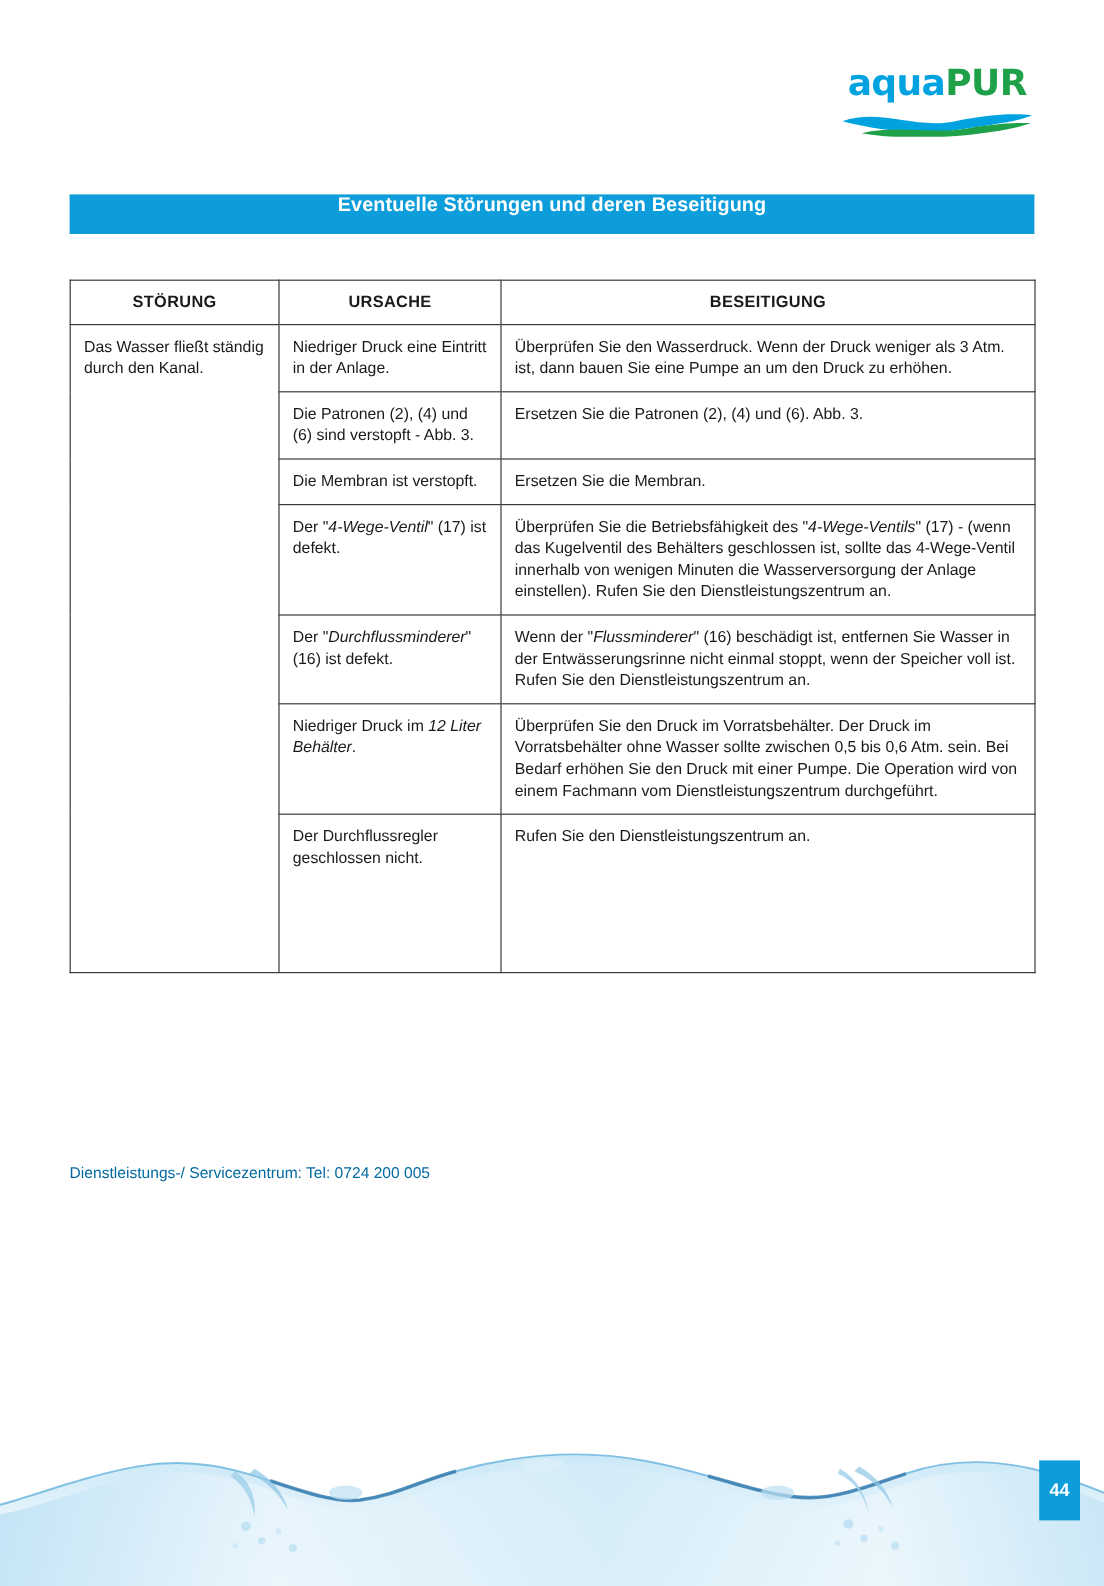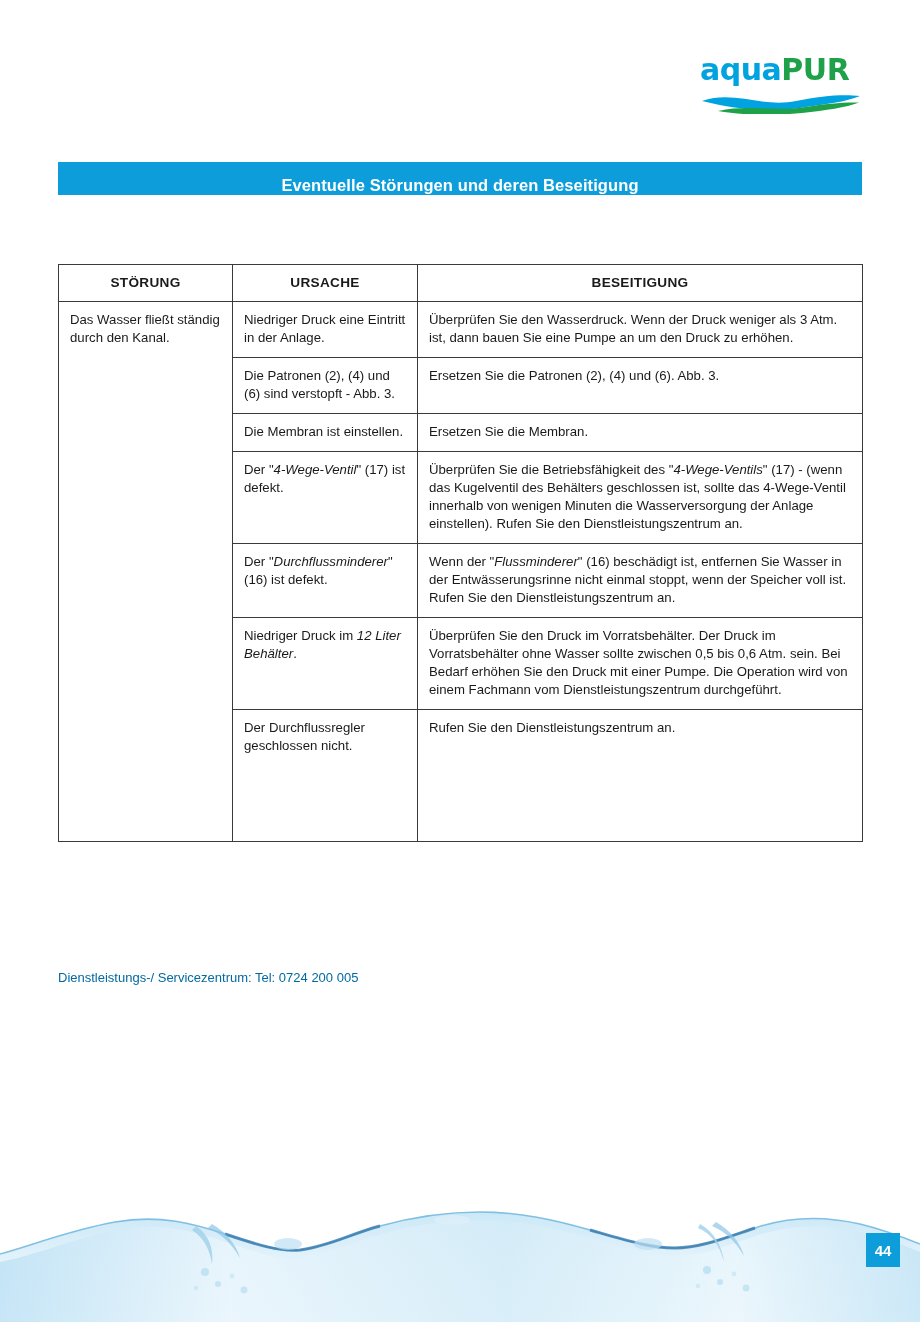--- a/index.html
+++ b/index.html
@@ -17,20 +17,21 @@
     overflow: hidden;
   }
 
   
   #logo {
     position: absolute;
     left: 700px;
     top: 55px;
     width: 162px;
     height: 60px;
+    text-align: center;
   }
   #logo .logo-text {
     font-size: 30px;
     font-weight: bold;
     letter-spacing: -0.5px;
     line-height: 1;
     white-space: nowrap;
     font-family: "DejaVu Sans", sans-serif;
   }
   #logo .logo-aqua { color: #00A3E0; }
@@ -39,39 +40,38 @@
 
   
   #title-bar {
     position: absolute;
     left: 58px;
     top: 162px;
     width: 804px;
     height: 33px;
     background: #0D9DDB;
     display: flex;
-    align-items: flex-end;
+    align-items: flex-start;
     justify-content: center;
   }
   #title-bar .title-text {
     color: #ffffff;
     font-size: 16.5px;
     font-weight: bold;
     letter-spacing: 0.1px;
   }
 
   
   #trouble-table {
     position: absolute;
     left: 58px;
     top: 233px;
     width: 804px;
     border-collapse: collapse;
     table-layout: fixed;
-    margin-top: 31px;
   }
   #trouble-table th,
   #trouble-table td {
     border: 1px solid #3a3a3a;
     vertical-align: top;
     padding: 9px 11px 10px 11px;
     font-size: 13.2px;
     line-height: 1.36;
     color: #1a1a1a;
   }
@@ -107,21 +107,21 @@
     left: 0;
     bottom: 0;
     width: 920px;
     height: 150px;
   }
   #page-badge {
     position: absolute;
     right: 20px;
     bottom: 55px;
     width: 34px;
-    height: 34px;
+    height: 50px;
     background: #0D9DDB;
     color: #ffffff;
     font-size: 15px;
     font-weight: bold;
     display: flex;
     align-items: center;
     justify-content: center;
   }
 </style>
 </head>
@@ -158,21 +158,21 @@
     <tr>
       <td class="symptom-cell" rowspan="7">Das Wasser fließt ständig durch den Kanal.</td>
       <td class="cause-cell">Niedriger Druck eine Eintritt in der Anlage.</td>
       <td class="remedy-cell">Überprüfen Sie den Wasserdruck. Wenn der Druck weniger als 3 Atm. ist, dann bauen Sie eine Pumpe an um den Druck zu erhöhen.</td>
     </tr>
     <tr>
       <td class="cause-cell">Die Patronen (2), (4) und (6) sind verstopft - Abb. 3.</td>
       <td class="remedy-cell">Ersetzen Sie die Patronen (2), (4) und (6). Abb. 3.</td>
     </tr>
     <tr>
-      <td class="cause-cell">Die Membran ist einstellen.</td>
+      <td class="cause-cell">Die Membran ist verstopft.</td>
       <td class="remedy-cell">Ersetzen Sie die Membran.</td>
     </tr>
     <tr>
       <td class="cause-cell">Der "<em class="it">4-Wege-Ventil</em>" (17) ist defekt.</td>
       <td class="remedy-cell">Überprüfen Sie die Betriebsfähigkeit des "<em class="it">4-Wege-Ventils</em>" (17) - (wenn das Kugelventil des Behälters geschlossen ist, sollte das 4-Wege-Ventil innerhalb von wenigen Minuten die Wasserversorgung der Anlage einstellen). Rufen Sie den Dienstleistungszentrum an.</td>
     </tr>
     <tr>
       <td class="cause-cell">Der "<em class="it">Durchflussminderer</em>" (16) ist defekt.</td>
       <td class="remedy-cell">Wenn der "<em class="it">Flussminderer</em>" (16) beschädigt ist, entfernen Sie Wasser in der Entwässerungsrinne nicht einmal stoppt, wenn der Speicher voll ist. Rufen Sie den Dienstleistungszentrum an.</td>
     </tr>

